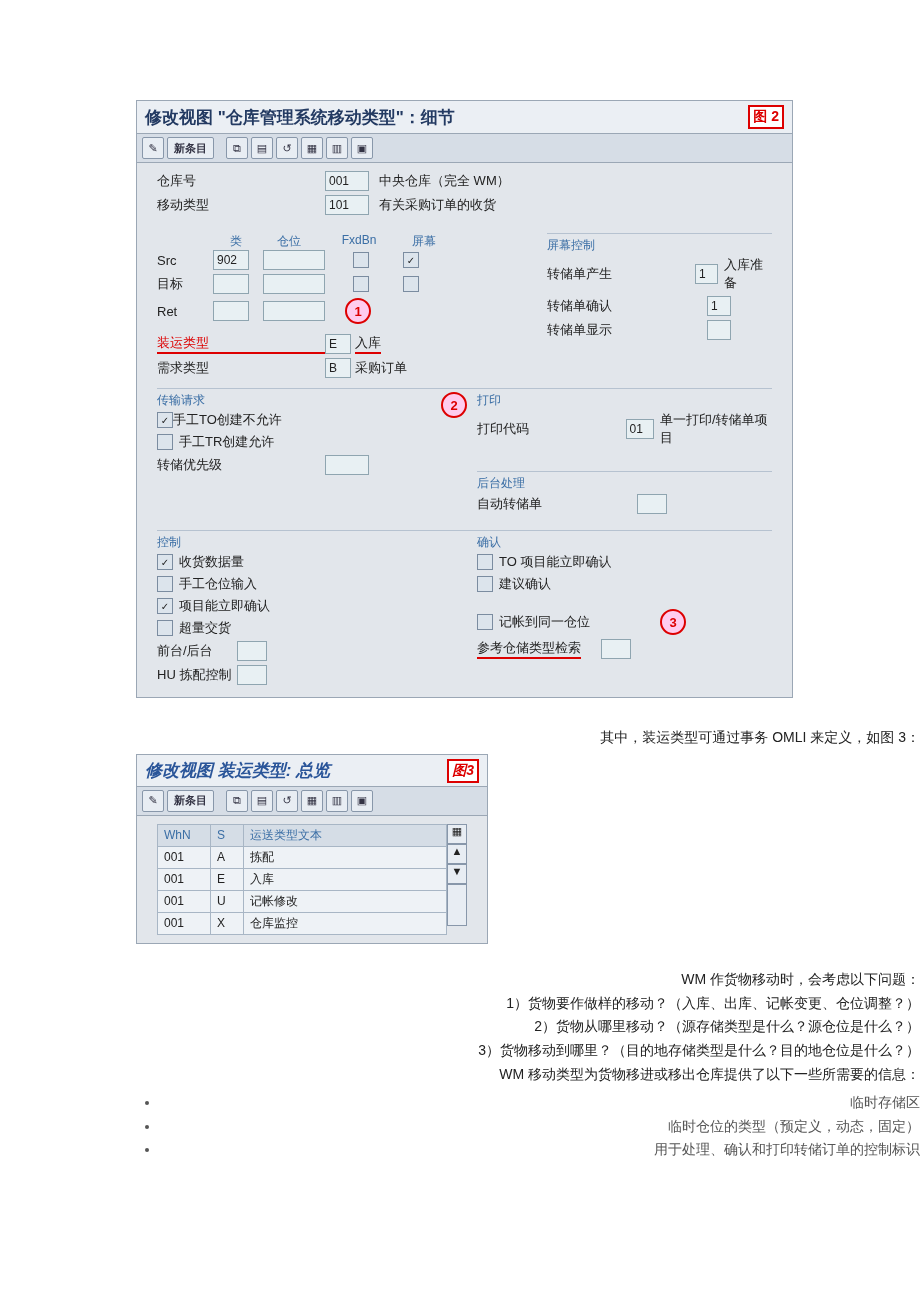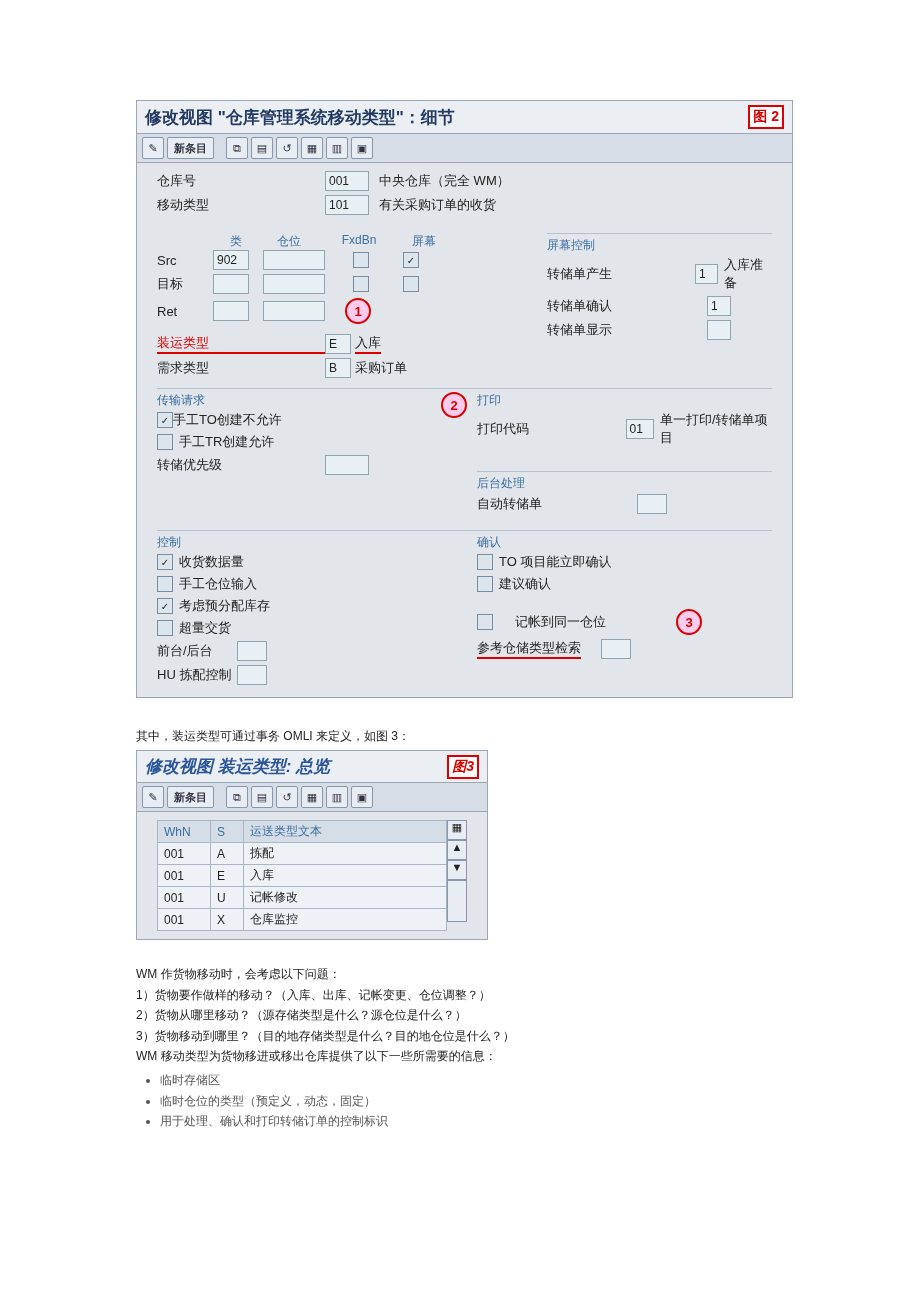--- a/index.html
+++ b/index.html
@@ -20,21 +20,21 @@
 .cols{display:flex;}
 .cols>div{flex:1;}
 .ghead{color:#3a6ea5;font-size:12px;border-top:1px solid #b6c2d0;padding-top:3px;margin-bottom:2px;}
 .red-under{display:inline-block;border-bottom:2px solid #d00;}
 .callout{display:inline-flex;width:22px;height:22px;border:2px solid #d00;border-radius:50%;background:#fce;color:#d00;font-weight:bold;align-items:center;justify-content:center;font-size:13px;}
 .tbl{border-collapse:collapse;}
 .tbl th,.tbl td{border:1px solid #a8b6c5;padding:2px 6px;font-size:12px;text-align:left;font-weight:normal;}
 .tbl th{background:#d5dde6;color:#3a6ea5;}
 .tbl td{background:#eef2f6;}
 .scrollbtn{width:18px;height:18px;border:1px solid #8897aa;background:#e8edf3;text-align:center;font-size:11px;}
-.prose{margin-top:24px;font-size:12px;line-height:1.7;}
+.prose{margin-top:24px;font-size:14px;line-height:1.7;text-align:right;}
 .prose ul{margin:4px 0 0 0;padding-left:24px;}
 .prose li{color:#555;}
 .sep{width:6px;}
 .col-hdr{display:flex;font-size:12px;color:#3a6ea5;}
 </style>
 </head>
 <body>
 
 <div class="page">
 
@@ -176,21 +176,21 @@
           <div class="row">
               <span class="ck">✓</span>
               <span style="margin-left:6px">收货数据量</span>
             </div>
           <div class="row">
               <span class="ck"></span>
               <span style="margin-left:6px">手工仓位输入</span>
             </div>
           <div class="row">
               <span class="ck">✓</span>
-              <span style="margin-left:6px">考虑预分配库存</span>
+              <span style="margin-left:6px">项目能立即确认</span>
             </div>
           <div class="row">
               <span class="ck"></span>
               <span style="margin-left:6px">超量交货</span>
             </div>
           <div class="row">
               <span class="lbl" style="width:80px">前台/后台</span>
               <span class="inp" style="width:22px"></span>
             </div>
           <div class="row">
@@ -204,21 +204,21 @@
               <span class="ck"></span>
               <span style="margin-left:6px">TO 项目能立即确认</span>
             </div>
           <div class="row">
               <span class="ck"></span>
               <span style="margin-left:6px">建议确认</span>
             </div>
           <div style="height:12px"></div>
           <div class="row">
             <span class="ck"></span>
-              <span style="margin-left:22px">记帐到同一仓位</span>
+              <span style="margin-left:6px">记帐到同一仓位</span>
             <span class="callout" style="margin-left:70px">3</span>
           </div>
           <div class="row">
               <span class="red-under">参考仓储类型检索</span>
               <span class="inp" style="width:22px;margin-left:20px"></span>
             </div>
         </div>
       </div>
     </div>
   </div>

